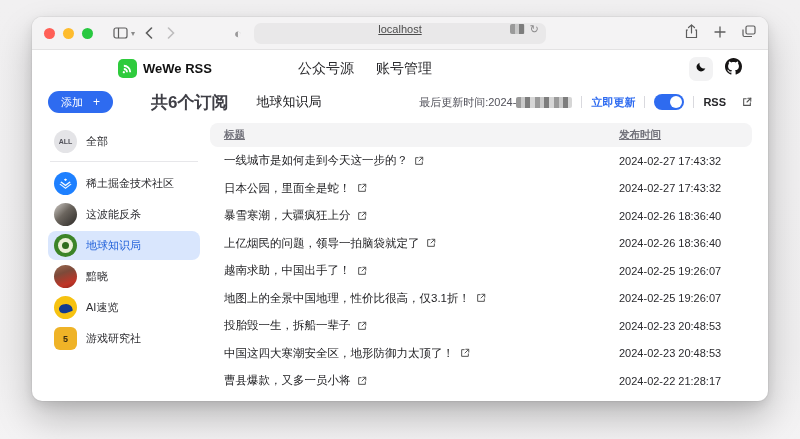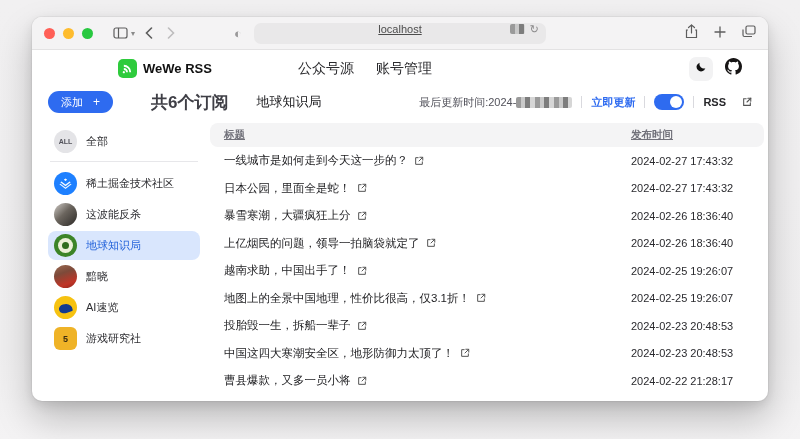--- a/index.html
+++ b/index.html
@@ -65,21 +65,21 @@
   .count { font-size:17px; color:#3f3f46; font-weight:bold; margin-left:38px; }
   .feed-title { font-size:13px; color:#18181b; margin-left:28px; }
   .toolbar-right { margin-left:auto; display:flex; align-items:center; gap:9px; font-size:11px; color:#52525b; }
   .tdiv { width:1px; height:12px; background:#d9d9de; }
   .update-link { color:#2e6bf0; font-weight:bold; }
   .toggle { width:30px; height:16px; border-radius:8px; background:#2e6bf0; position:relative; }
   .toggle .knob { position:absolute; top:2px; right:2px; width:12px; height:12px; border-radius:50%; background:#fff; }
   .rss-link { display:flex; align-items:center; gap:16px; color:#27272a; font-weight:bold; }
   .ext { color:#555; display:inline-flex; vertical-align:-1px; }
   
-  .main { display:flex; padding:4px 4px 0 16px; }
+  .main { display:flex; padding:4px 16px 0 16px; }
   .sidebar { width:152px; flex:none; padding-top:6px; }
   .side-item {
     display:flex; align-items:center; gap:9px; height:29px; padding:0 6px;
     border-radius:8px; font-size:11px; color:#2f2f33; margin-bottom:2px;
   }
   .side-item.selected { background:#d9e6fd; color:#1d5ed9; }
   .side-div { height:1px; background:#e7e7ea; margin:5px 2px 7px; }
   .av { width:23px; height:23px; border-radius:50%; flex:none; display:flex; align-items:center; justify-content:center; overflow:hidden; }
   .av.all { background:#e4e4e7; color:#52525b; font-size:7px; font-weight:bold; }
   .av.juejin { background:#1e80ff; }

